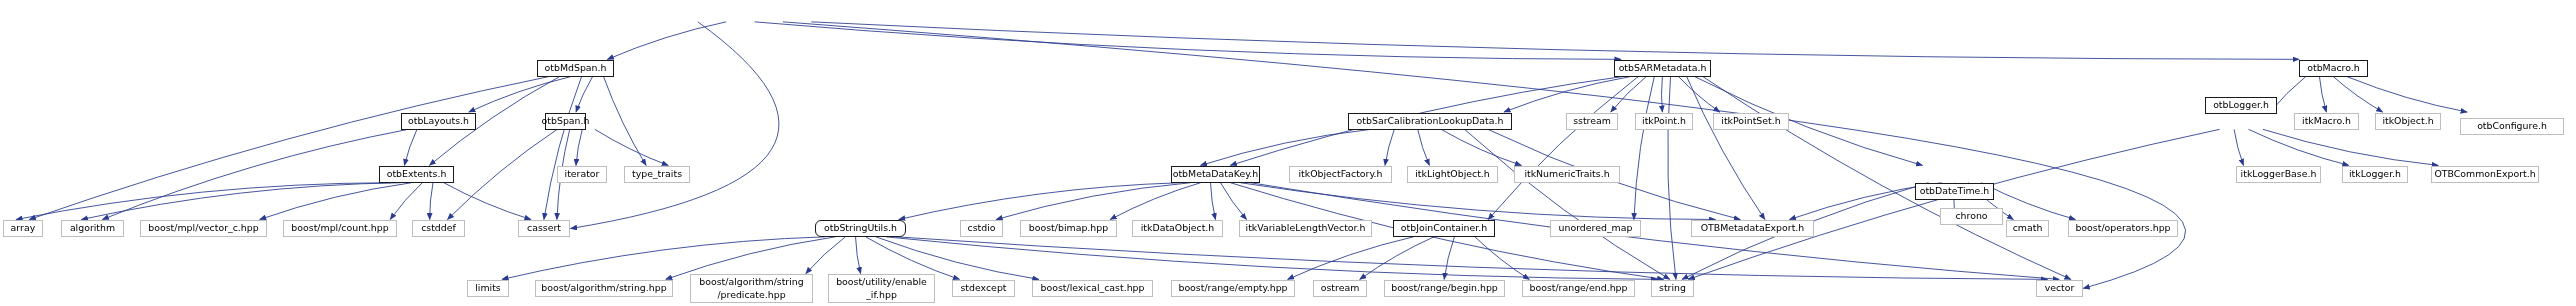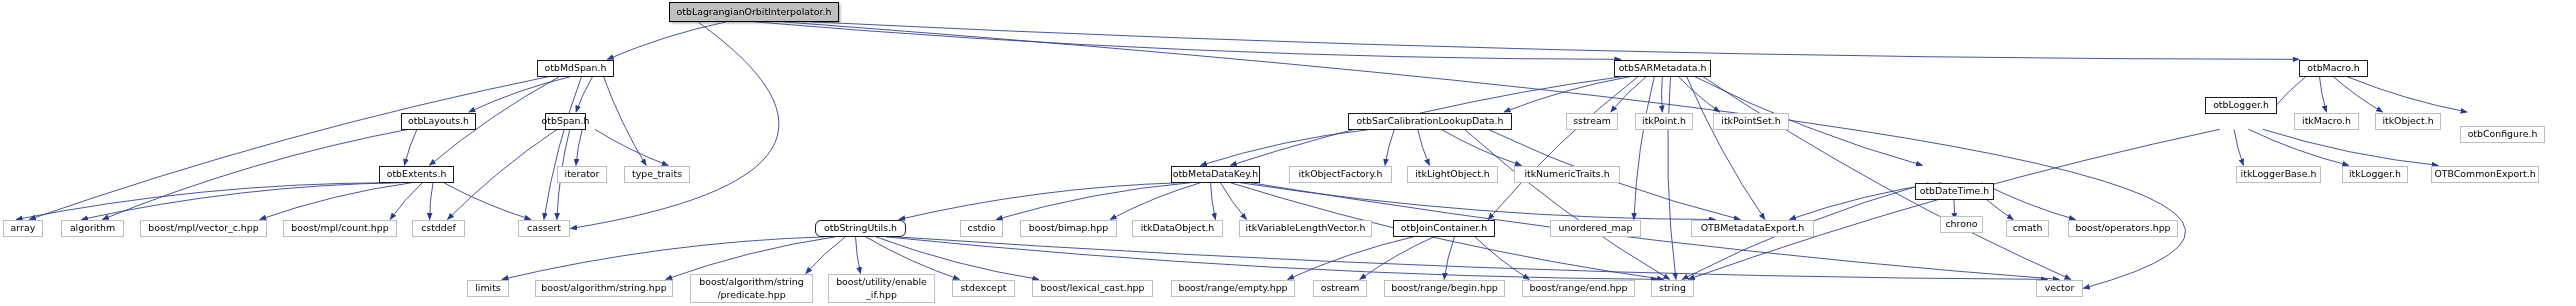--- a/index.html
+++ b/index.html
@@ -91,34 +91,33 @@
       <path d="M2673.3333333333335,253 Q2495.8952380952383,302.92619047619047 2331.8571428571427,387" fill="none" stroke="#2a3b8f" stroke-width="1.2" marker-end="url(#ah)"></path>
       <path d="M3196.2,106 Q3169.15,128.04000000000002 3147,155" fill="none" stroke="#2a3b8f" stroke-width="1.2" marker-end="url(#ah)"></path>
       <path d="M3215.4,106 Q3217.75,130.98 3225,155" fill="none" stroke="#2a3b8f" stroke-width="1.2" marker-end="url(#ah)"></path>
       <path d="M3234.6,106 Q3266.3500000000004,133.92000000000002 3303,155" fill="none" stroke="#2a3b8f" stroke-width="1.2" marker-end="url(#ah)"></path>
       <path d="M3253.8,106 Q3334.4500000000003,138.81 3420,155" fill="none" stroke="#2a3b8f" stroke-width="1.2" marker-end="url(#ah)"></path>
       <path d="M3097,179 Q3101,204.65 3110,229" fill="none" stroke="#2a3b8f" stroke-width="1.2" marker-end="url(#ah)"></path>
       <path d="M3117,179 Q3184,210.95 3256,229" fill="none" stroke="#2a3b8f" stroke-width="1.2" marker-end="url(#ah)"></path>
       <path d="M3137,179 Q3256,216.15 3380,229" fill="none" stroke="#2a3b8f" stroke-width="1.2" marker-end="url(#ah)"></path>
       <path d="M3077,179 Q2701.9202454666943,258.9408849474028 2340.4285714285716,387" fill="none" stroke="#2a3b8f" stroke-width="1.2" marker-end="url(#ah)"></path>
     </svg>
-<div class="node main" style="left: 669px; top: 2.2px; width: 170px; height: 19.5px;">otbLagrangianOrbitInterpolator.h</div>
     <div class="node internal" style="left: 537px; top: 60px; width: 77px; height: 16.6px;">otbMdSpan.h</div>
     <div class="node internal" style="left: 1614px; top: 60px; width: 97px; height: 16.6px;">otbSARMetadata.h</div>
     <div class="node internal" style="left: 2292px; top: 60px; width: 69px; height: 16.6px; margin-left: 7px;">otbMacro.h</div>
     <div class="node internal" style="left: 401px; top: 113px; width: 75px; height: 16.6px;">otbLayouts.h</div>
     <div class="node internal" style="left: 545px; top: 113px; width: 41px; height: 16.6px;">otbSpan.h</div>
     <div class="node internal" style="left: 1348px; top: 113px; width: 164px; height: 16.6px;">otbSarCalibrationLookupData.h</div>
     <div class="node external" style="left: 1566px; top: 113px; width: 52px; height: 16.6px;">sstream</div>
     <div class="node external" style="left: 1635px; top: 113px; width: 58px; height: 16.6px;">itkPoint.h</div>
     <div class="node external" style="left: 1713px; top: 113px; width: 76px; height: 16.6px;">itkPointSet.h</div>
     <div class="node internal" style="left: 2205px; top: 97px; width: 72px; height: 16.6px;">otbLogger.h</div>
     <div class="node external" style="left: 2294px; top: 113px; width: 65px; height: 16.6px;">itkMacro.h</div>
     <div class="node external" style="left: 2375px; top: 113px; width: 66px; height: 16.6px;">itkObject.h</div>
-    <div class="node external" style="left: 2460px; top: 126px; width: 85px; height: 16.6px; text-align: center;">otbConfigure.h</div>
+    <div class="node external" style="left: 2460px; top: 118px; width: 104px; height: 16.6px; text-align: center;">otbConfigure.h</div>
     <div class="node internal" style="left: 379px; top: 166px; width: 75px; height: 16.6px;">otbExtents.h</div>
     <div class="node external" style="left: 557px; top: 166px; width: 50px; height: 16.6px;">iterator</div>
     <div class="node external" style="left: 624px; top: 166px; width: 66px; height: 16.6px;">type_traits</div>
     <div class="node internal" style="left: 1171px; top: 166px; width: 89px; height: 16.6px;">otbMetaDataKey.h</div>
     <div class="node external" style="left: 1289px; top: 166px; width: 103px; height: 16.6px;">itkObjectFactory.h</div>
     <div class="node external" style="left: 1407px; top: 166px; width: 91px; height: 16.6px;">itkLightObject.h</div>
     <div class="node external" style="left: 1514px; top: 166px; width: 106px; height: 16.6px;">itkNumericTraits.h</div>
     <div class="node internal" style="left: 1915px; top: 183px; width: 79px; height: 16.6px;">otbDateTime.h</div>
     <div class="node external" style="left: 2236px; top: 166px; width: 85px; height: 16.6px;">itkLoggerBase.h</div>
     <div class="node external" style="left: 2342px; top: 166px; width: 66px; height: 16.6px;">itkLogger.h</div>
@@ -130,21 +129,21 @@
     <div class="node external" style="left: 412px; top: 220px; width: 53px; height: 16.6px;">cstddef</div>
     <div class="node external" style="left: 518px; top: 220px; width: 52px; height: 16.6px;">cassert</div>
     <div class="node internal" style="left: 815px; top: 220px; width: 91px; height: 16.6px; border-radius: 6px;">otbStringUtils.h</div>
     <div class="node external" style="left: 960px; top: 220px; width: 43px; height: 16.6px;">cstdio</div>
     <div class="node external" style="left: 1020px; top: 220px; width: 97px; height: 16.6px;">boost/bimap.hpp</div>
     <div class="node external" style="left: 1132px; top: 220px; width: 91px; height: 16.6px;">itkDataObject.h</div>
     <div class="node external" style="left: 1239px; top: 220px; width: 133px; height: 16.6px;">itkVariableLengthVector.h</div>
     <div class="node internal" style="left: 1393px; top: 220px; width: 102px; height: 16.6px;">otbJoinContainer.h</div>
     <div class="node external" style="left: 1550px; top: 220px; width: 91px; height: 16.6px;">unordered_map</div>
     <div class="node external" style="left: 1691px; top: 220px; width: 123px; height: 16.6px;">OTBMetadataExport.h</div>
-    <div class="node external" style="left: 1940px; top: 216px; width: 43px; height: 16.6px;">chrono</div>
+    <div class="node external" style="left: 1940px; top: 208px; width: 63px; height: 16.6px;">chrono</div>
     <div class="node external" style="left: 2006px; top: 220px; width: 43px; height: 16.6px;">cmath</div>
     <div class="node external" style="left: 2068px; top: 220px; width: 110px; height: 16.6px;">boost/operators.hpp</div>
     <div class="node external" style="left: 467px; top: 280px; width: 42px; height: 16.6px;">limits</div>
     <div class="node external" style="left: 535px; top: 280px; width: 138px; height: 16.6px;">boost/algorithm/string.hpp</div>
     <div class="node external" style="left: 690px; top: 274px; width: 123px; height: 29px;">boost/algorithm/string
 /predicate.hpp</div>
     <div class="node external" style="left: 828px; top: 274px; width: 107px; height: 29px;">boost/utility/enable
 _if.hpp</div>
     <div class="node external" style="left: 952px; top: 280px; width: 63px; height: 16.6px;">stdexcept</div>
     <div class="node external" style="left: 1032px; top: 280px; width: 121px; height: 16.6px;">boost/lexical_cast.hpp</div>

